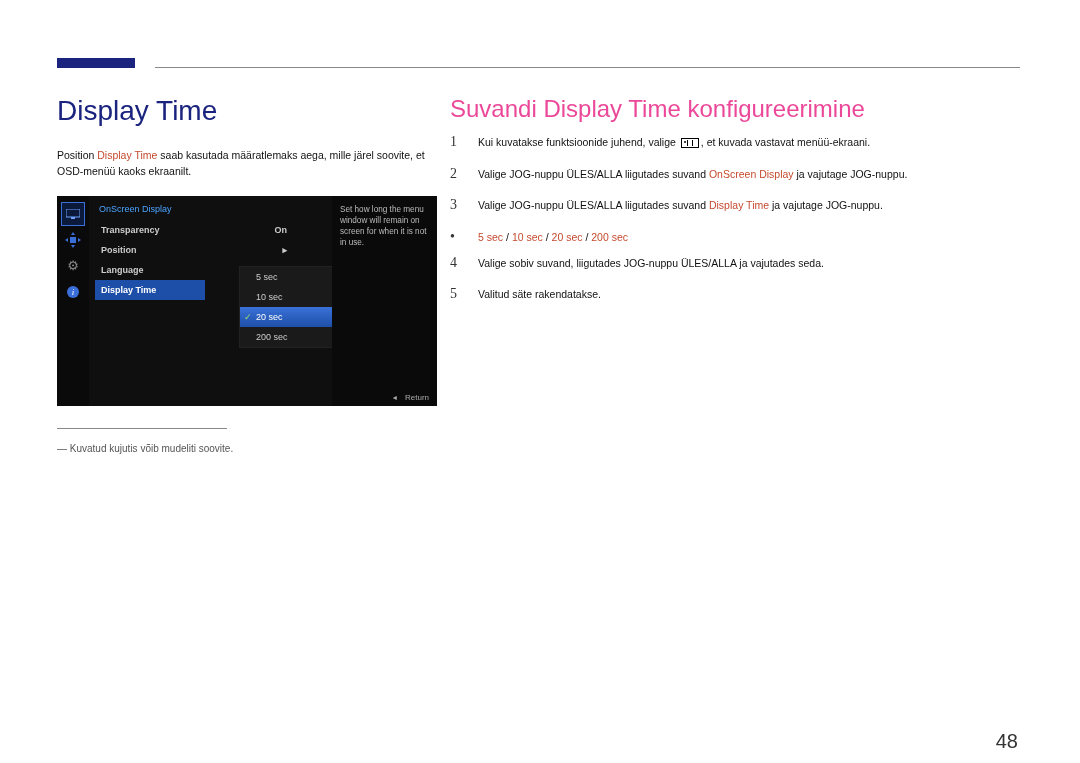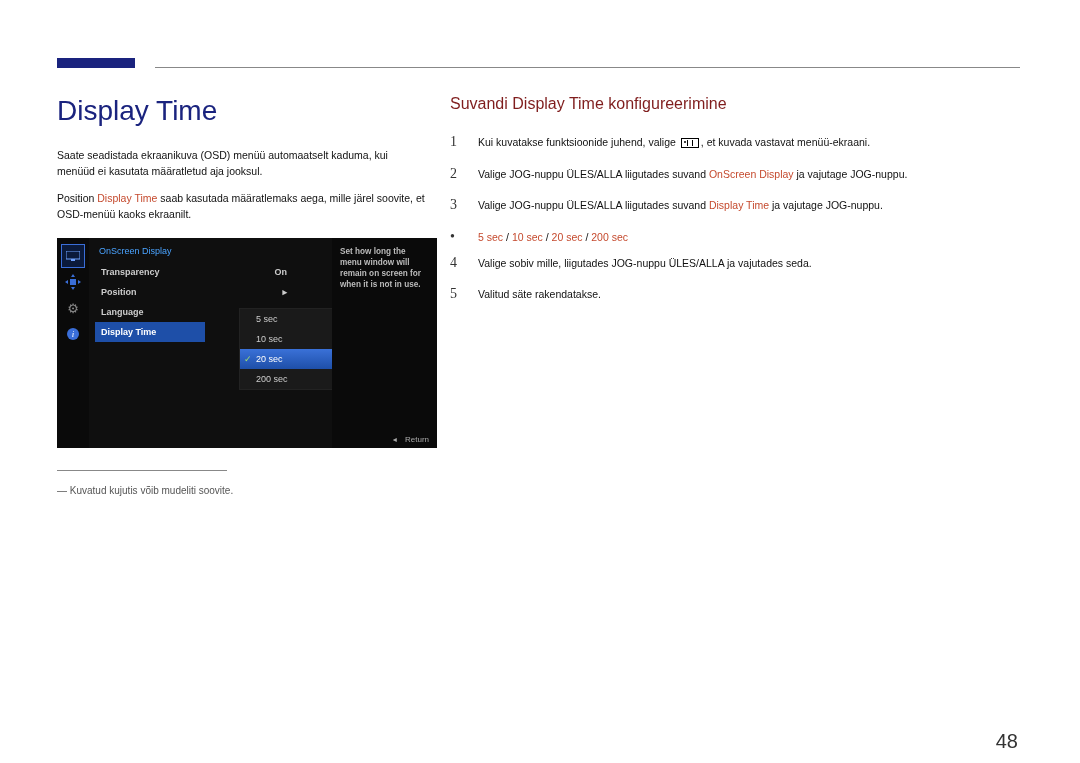--- a/index.html
+++ b/index.html
@@ -39,24 +39,24 @@
     top: 95px;
     width: 570px;
   }
   .title {
     font-size: 28px;
     color: #1a237e;
     font-weight: 400;
     margin-bottom: 20px;
   }
   .r-title {
-    font-size: 16px;
-    color: #7f1d1d;
+    font-size: 24px;
+    color: #ec4899;
     font-weight: 400;
-    margin-bottom: 18px;
+    margin-bottom: 8px;
   }
   .body-text {
     font-size: 10.5px;
     line-height: 1.55;
     color: #111;
   }
   .kw { color: #c54a2e; }
   .para { margin-bottom: 10px; }
   ol.steps {
     list-style: none;
@@ -168,21 +168,20 @@
   .osd-help {
     position: absolute;
     right: 0; top: 0;
     width: 105px;
     padding: 8px 8px;
     font-size: 8.2px;
     line-height: 1.35;
     color: #bbb;
     background: #0a0a0a;
     height: 100%;
-    font-weight: bold;
   }
   .osd-foot {
     position: absolute;
     right: 8px;
     bottom: 4px;
     font-size: 8px;
     color: #aaa;
   }
   .osd-foot span { margin-left: 6px; }
   .foot-rule {
@@ -229,21 +228,20 @@
 </style>
 </head>
 <body>
 
 <div class="top-bar"></div>
 <div class="top-rule"></div>
 
 <div class="left-col">
   <div class="title">Display Time</div>
 
-  <div class="body-text para">Saate seadistada ekraanikuva (OSD) menüü automaatselt kaduma, kui menüüd ei kasutata määratletud aja jooksul.</div>
 
   <div class="body-text para">
     <span>Position </span><span class="kw">Display Time</span><span> saab kasutada määratlemaks aega, mille järel soovite, et OSD-menüü kaoks ekraanilt.</span>
   </div>
 
   <div class="osd">
     <div class="osd-side">
       <div class="ic sel">
         <svg width="14" height="10" viewBox="0 0 14 10">
             <rect x="0" y="0" width="14" height="8" fill="none" stroke="#6fa2ff" stroke-width="1"></rect>
@@ -327,21 +325,21 @@
       </span>
     </li>
     <li style="margin-bottom:4px;">
       <span class="num" style="min-width:12px;">•</span>
       <span class="body-text">
         <span class="kw">5 sec</span><span> / </span><span class="kw">10 sec</span><span> / </span><span class="kw">20 sec</span><span> / </span><span class="kw">200 sec</span>
       </span>
     </li>
     <li>
       <span class="num">4</span>
-      <span class="body-text">Valige sobiv mille, liigutades JOG-nuppu ÜLES/ALLA ja vajutades seda.</span>
+      <span class="body-text">Valige sobiv suvand, liigutades JOG-nuppu ÜLES/ALLA ja vajutades seda.</span>
     </li>
     <li>
       <span class="num">5</span>
       <span class="body-text">Valitud säte rakendatakse.</span>
     </li>
   </ol>
 </div>
 
 <div class="page-num">48</div>
 

